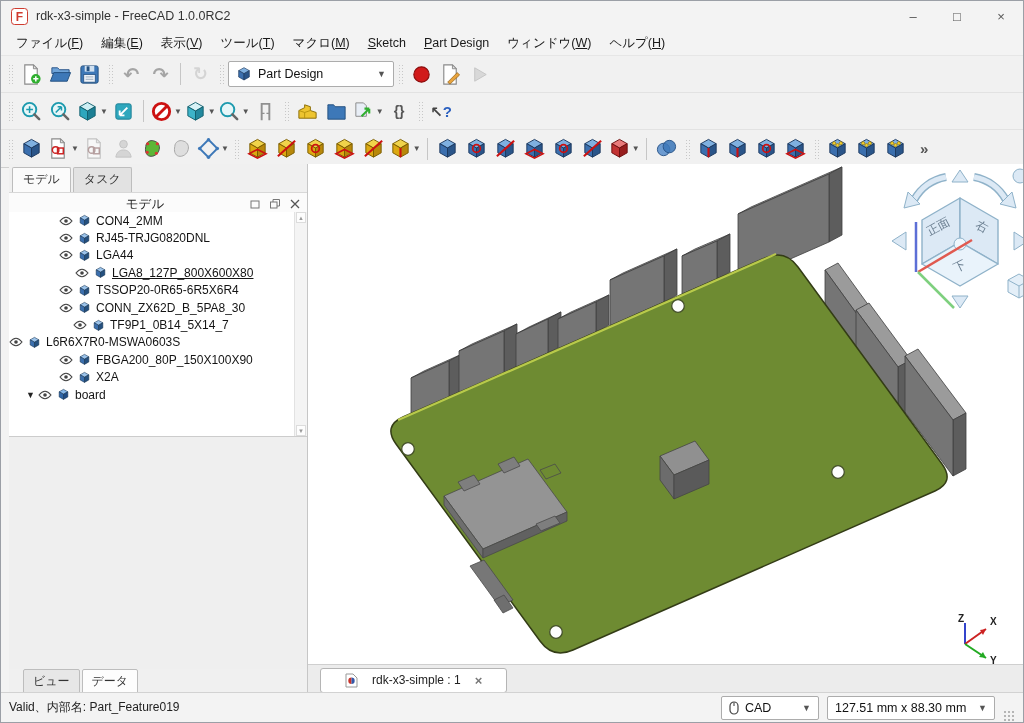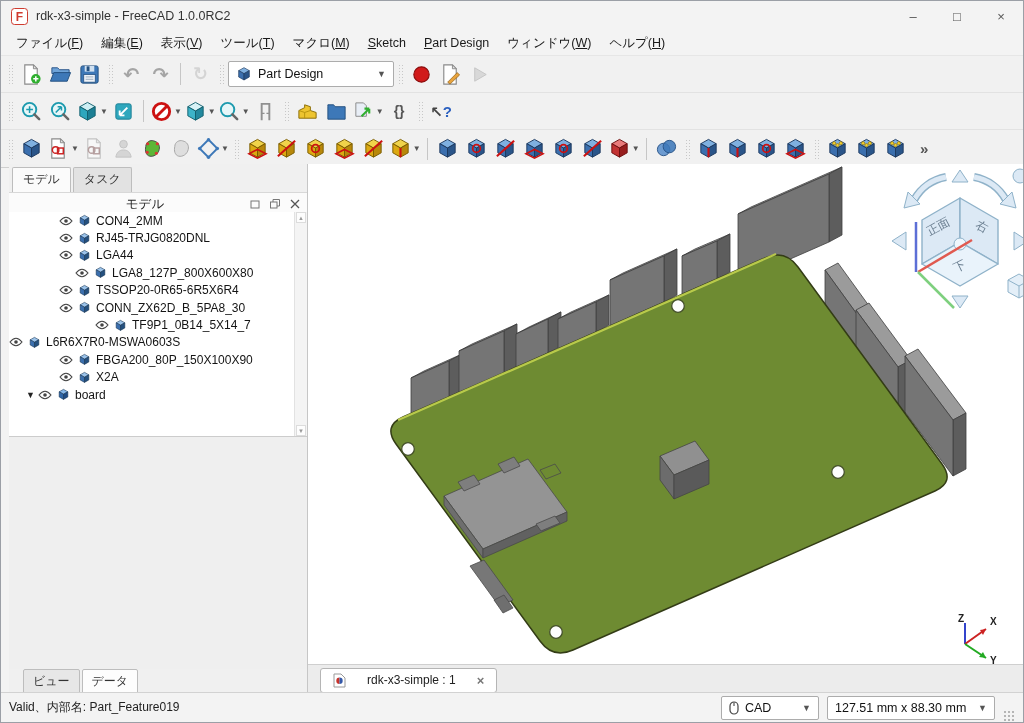--- a/index.html
+++ b/index.html
@@ -46,21 +46,21 @@
   .sarr{position:absolute;left:1px;width:10px;height:11px;background:#fdfdfd;border:1px solid #dcdcdc;box-sizing:border-box;
         display:flex;align-items:center;justify-content:center;font-size:6px;color:#999}
   #props{position:absolute;top:273px;left:0;right:0;bottom:26px;background:#efefef}
   #dockbottom{position:absolute;left:0;bottom:0;height:26px;display:flex;align-items:flex-start;padding-left:14px}
   .btab{padding:3px 9px 4px;border:1px solid #bdbdbd;background:#e7e7e7;border-radius:2px 2px 0 0;margin-right:2px;color:#333}
   .btab.active{background:#fdfdfd}
   
   #viewarea{flex:1;position:relative;background:#fff}
   #scenewrap{position:absolute;top:0;left:0;right:0;bottom:30px}
   #docstrip{position:absolute;left:0;right:0;bottom:0;height:30px;background:#ececec;border-top:1px solid #cfcfcf;display:flex;align-items:center;padding-left:12px}
-  .doctab{display:flex;align-items:center;gap:21px;background:#fff;border:1px solid #b5b5b5;border-radius:3px;height:23px;padding:0 12px;font-size:12px;color:#222}
+  .doctab{display:flex;align-items:center;gap:14px;background:#fff;border:1px solid #b5b5b5;border-radius:3px;height:23px;padding:0 24px;font-size:12px;color:#222}
   .doctab .closex{color:#777;font-size:13px;font-weight:bold}
   
   #statusbar{position:absolute;left:0;right:0;bottom:0;height:29px;background:#f3f3f3;border-top:1px solid #d2d2d2;display:flex;align-items:center;padding:0 8px;color:#222}
   #statusbar .spacer{flex:1}
   #statusbar .combo{height:22px;margin-left:8px}
   #resizegrip{margin-left:8px;width:12px;height:12px;background-image:radial-gradient(#b5b5b5 40%,transparent 45%);background-size:4px 4px;align-self:flex-end}
 </style>
 </head>
 <body>
 
@@ -654,21 +654,21 @@
             </span>
             <span class="nodeicon">
               <svg width="13" height="13" viewBox="0 0 24 24">
                 <polygon points="12,2.5 20,7 12,11.5 4,7" fill="#9cc3ea" stroke="#16324f"></polygon>
                 <polygon points="4,7 12,11.5 12,21 4,16.5" fill="#3b6fae" stroke="#16324f"></polygon>
                 <polygon points="12,11.5 20,7 20,16.5 12,21" fill="#24507f" stroke="#16324f"></polygon>
               </svg>
             </span>
             <span>LGA44</span>
           </div>
-          <div class="trow" style="padding-left: 66px;">
+          <div class="trow" style="padding-left: 66px; text-decoration: underline;">
             <span class="eye">
               <svg width="14" height="10" viewBox="0 0 14 10">
                 <path d="M1 5q6-7.5 12 0q-6 7.5-12 0z" fill="none" stroke="#444" stroke-width="1.1"></path>
                 <circle cx="7" cy="5" r="1.8" fill="#444"></circle>
               </svg>
             </span>
             <span class="nodeicon">
               <svg width="13" height="13" viewBox="0 0 24 24">
                 <polygon points="12,2.5 20,7 12,11.5 4,7" fill="#9cc3ea" stroke="#16324f"></polygon>
                 <polygon points="4,7 12,11.5 12,21 4,16.5" fill="#3b6fae" stroke="#16324f"></polygon>
@@ -702,21 +702,21 @@
             </span>
             <span class="nodeicon">
               <svg width="13" height="13" viewBox="0 0 24 24">
                 <polygon points="12,2.5 20,7 12,11.5 4,7" fill="#9cc3ea" stroke="#16324f"></polygon>
                 <polygon points="4,7 12,11.5 12,21 4,16.5" fill="#3b6fae" stroke="#16324f"></polygon>
                 <polygon points="12,11.5 20,7 20,16.5 12,21" fill="#24507f" stroke="#16324f"></polygon>
               </svg>
             </span>
             <span>CONN_ZX62D_B_5PA8_30</span>
           </div>
-          <div class="trow" style="padding-left: 64px; margin-left: 22px;">
+          <div class="trow" style="padding-left: 64px;">
             <span class="eye">
               <svg width="14" height="10" viewBox="0 0 14 10">
                 <path d="M1 5q6-7.5 12 0q-6 7.5-12 0z" fill="none" stroke="#444" stroke-width="1.1"></path>
                 <circle cx="7" cy="5" r="1.8" fill="#444"></circle>
               </svg>
             </span>
             <span class="nodeicon">
               <svg width="13" height="13" viewBox="0 0 24 24">
                 <polygon points="12,2.5 20,7 12,11.5 4,7" fill="#9cc3ea" stroke="#16324f"></polygon>
                 <polygon points="4,7 12,11.5 12,21 4,16.5" fill="#3b6fae" stroke="#16324f"></polygon>

